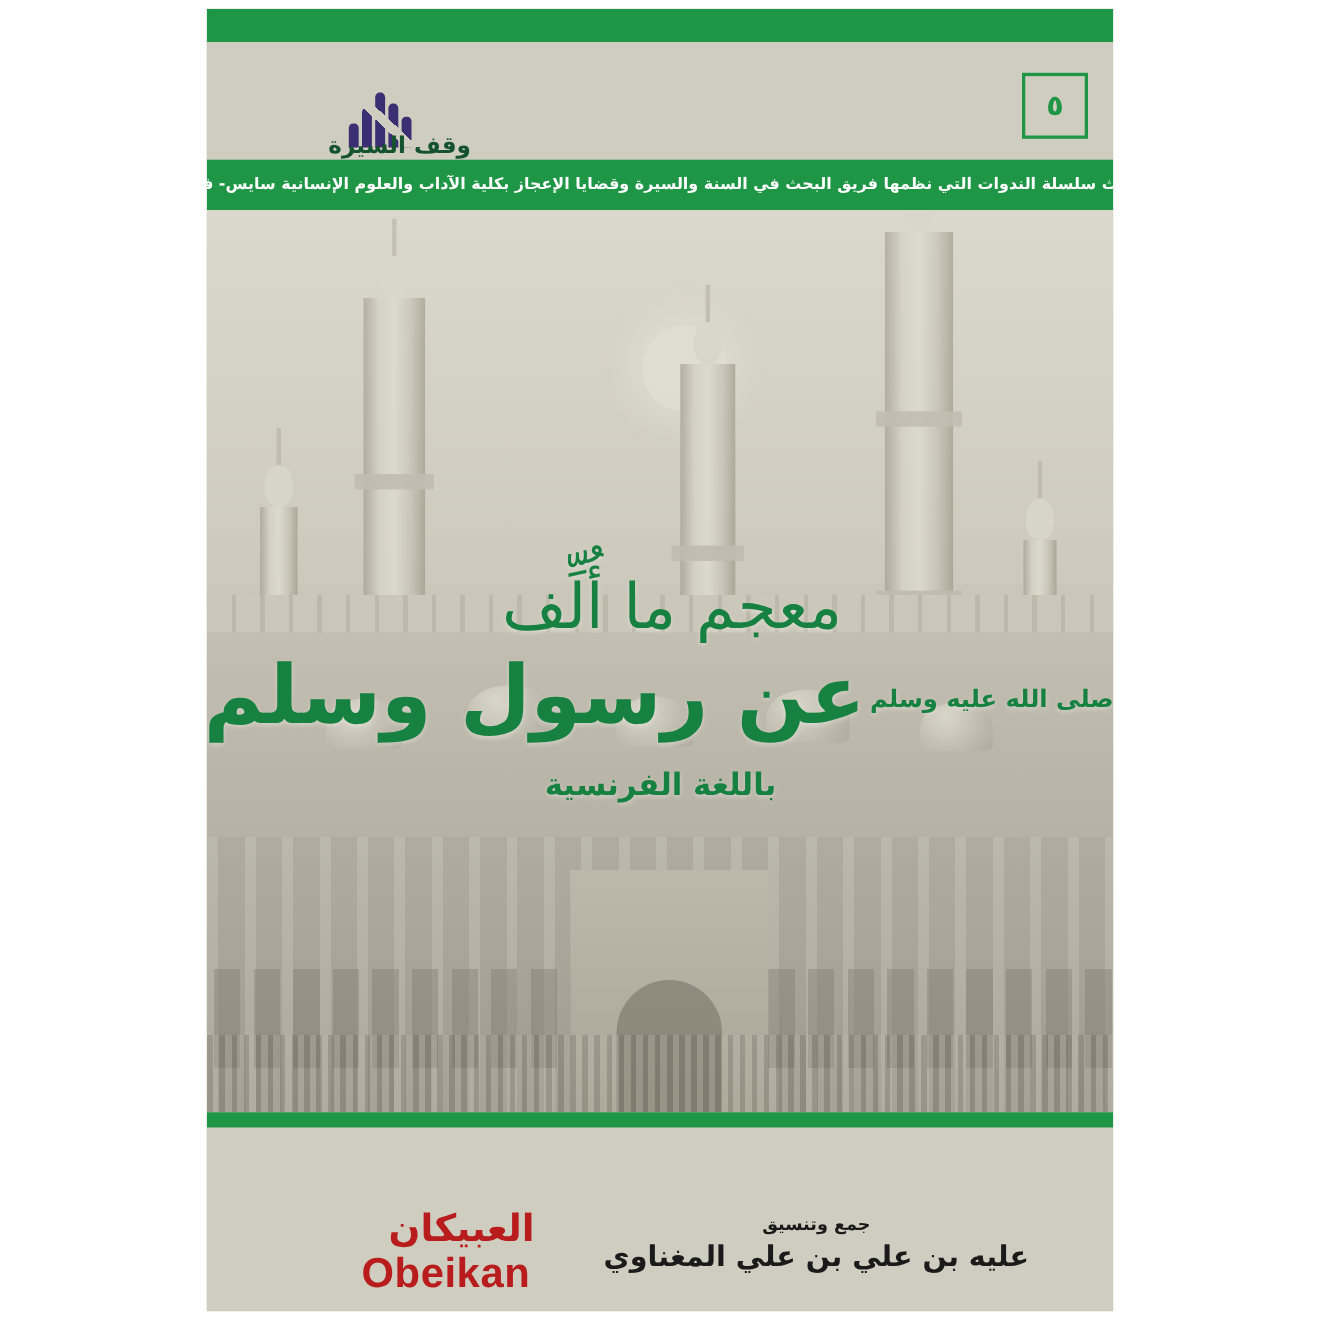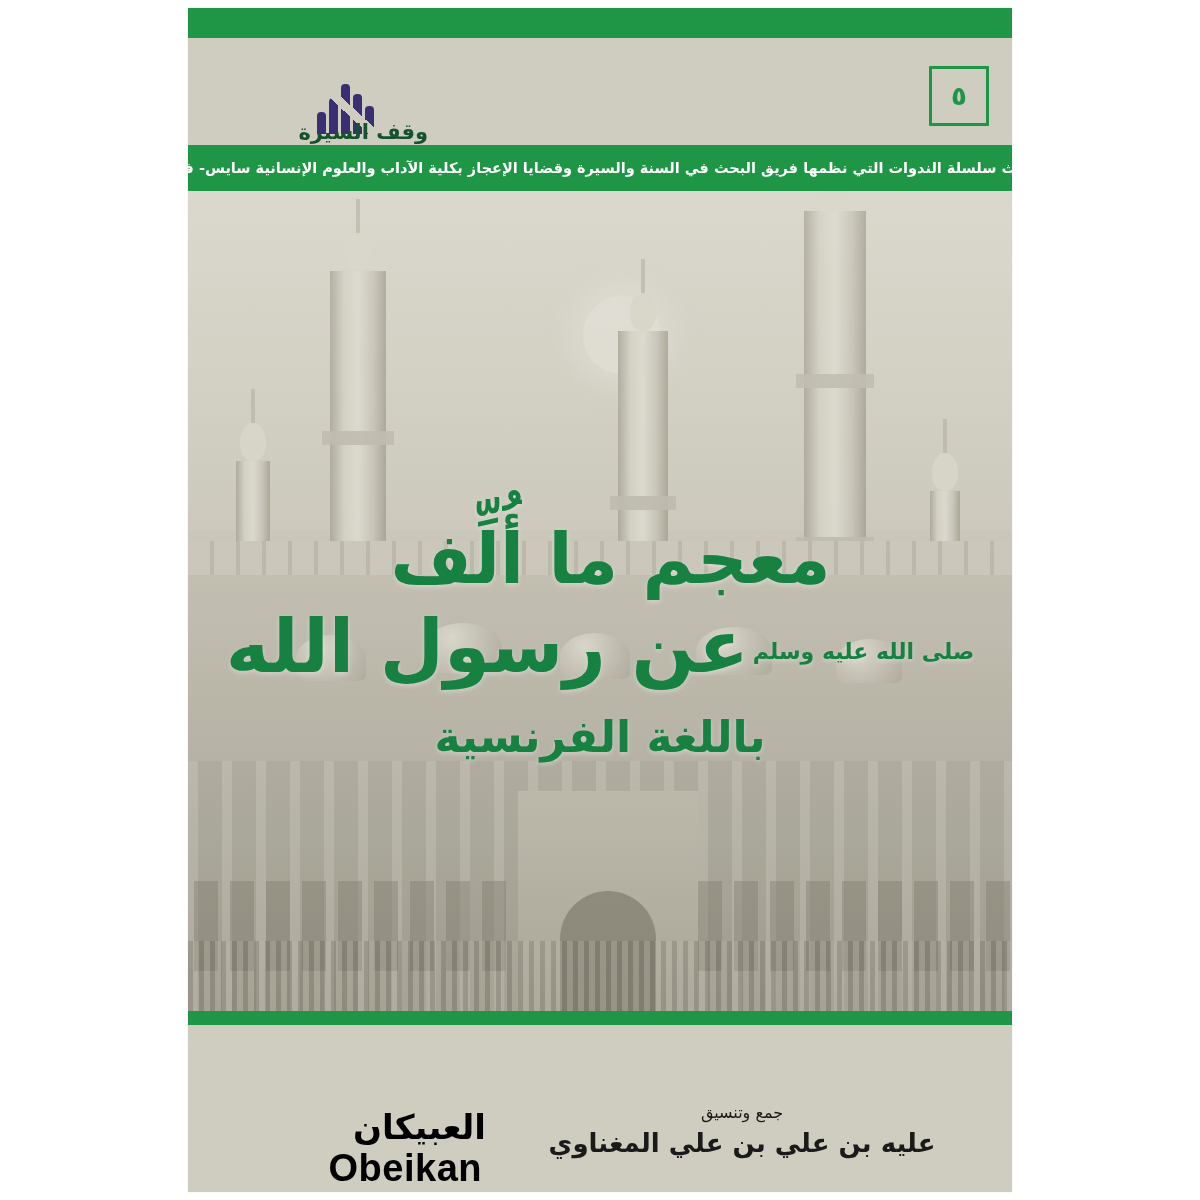--- a/index.html
+++ b/index.html
@@ -296,42 +296,42 @@
     position: absolute;
     left: 0;
     top: 330px;
     width: 100%;
     text-align: center;
     color: #168140;
     font-family: "DejaVu Sans", sans-serif;
     text-shadow: 0 2px 5px rgba(255,255,255,0.35);
   }
   .title-line1 {
-    font-size: 70px;
-    font-weight: bold;
+    font-size: 57px;
+    font-weight: normal;
     line-height: 1.1;
     white-space: nowrap;
     padding-left: 21px;
   }
   .title-line2 {
     font-size: 74px;
     font-weight: bold;
     line-height: 1.15;
     white-space: nowrap;
     margin-top: 6px;
   }
   .title-salat {
     display: inline-block;
     font-size: 22px;
     vertical-align: middle;
     line-height: 1.05;
     margin-left: 4px;
   }
   .title-lang {
-    font-size: 44px;
+    font-size: 28px;
     font-weight: bold;
     margin-top: 22px;
     white-space: nowrap;
   }
 
   
   .bottom-green-rule {
     position: absolute;
     left: 0;
     top: 1003px;
@@ -354,36 +354,36 @@
     position: absolute;
     right: 60px;
     top: 78px;
     text-align: center;
     width: 420px;
     font-family: "DejaVu Sans", sans-serif;
     color: #1a1a1a;
   }
   .author-role {
     font-size: 16px;
-    font-weight: normal;
+    font-weight: bold;
     margin-bottom: 6px;
   }
   .author-name {
     font-size: 26px;
     font-weight: bold;
     white-space: nowrap;
   }
 
   .publisher-logo {
     position: absolute;
     left: 98px;
-    top: 82px;
+    top: 72px;
     width: 200px;
     height: 76px;
-    color: #000000;
+    color: #b91c1c;
     font-family: "DejaVu Sans", sans-serif;
   }
   .publisher-ar {
     position: absolute;
     right: 0;
     top: 0;
     font-size: 34px;
     font-weight: bold;
     white-space: nowrap;
   }
@@ -482,21 +482,21 @@
         <div class="archdark"></div>
       </div>
       <div class="crowd"></div>
     </div>
 
     <div class="haze"></div>
 
     <div class="title-block">
       <div class="title-line1">معجم ما أُلِّف</div>
       <div class="title-line2">
-        <span class="title-salat">صلى الله عليه وسلم</span><span>عن رسول الله</span>
+        <span class="title-salat">صلى الله عليه وسلم</span><span>عن رسول وسلم</span>
       </div>
       <div class="title-lang">باللغة الفرنسية</div>
     </div>
   </div>
 
   <div class="bottom-green-rule"></div>
 
   <div class="footer">
     <div class="author-block">
       <div class="author-role">جمع وتنسيق</div>

